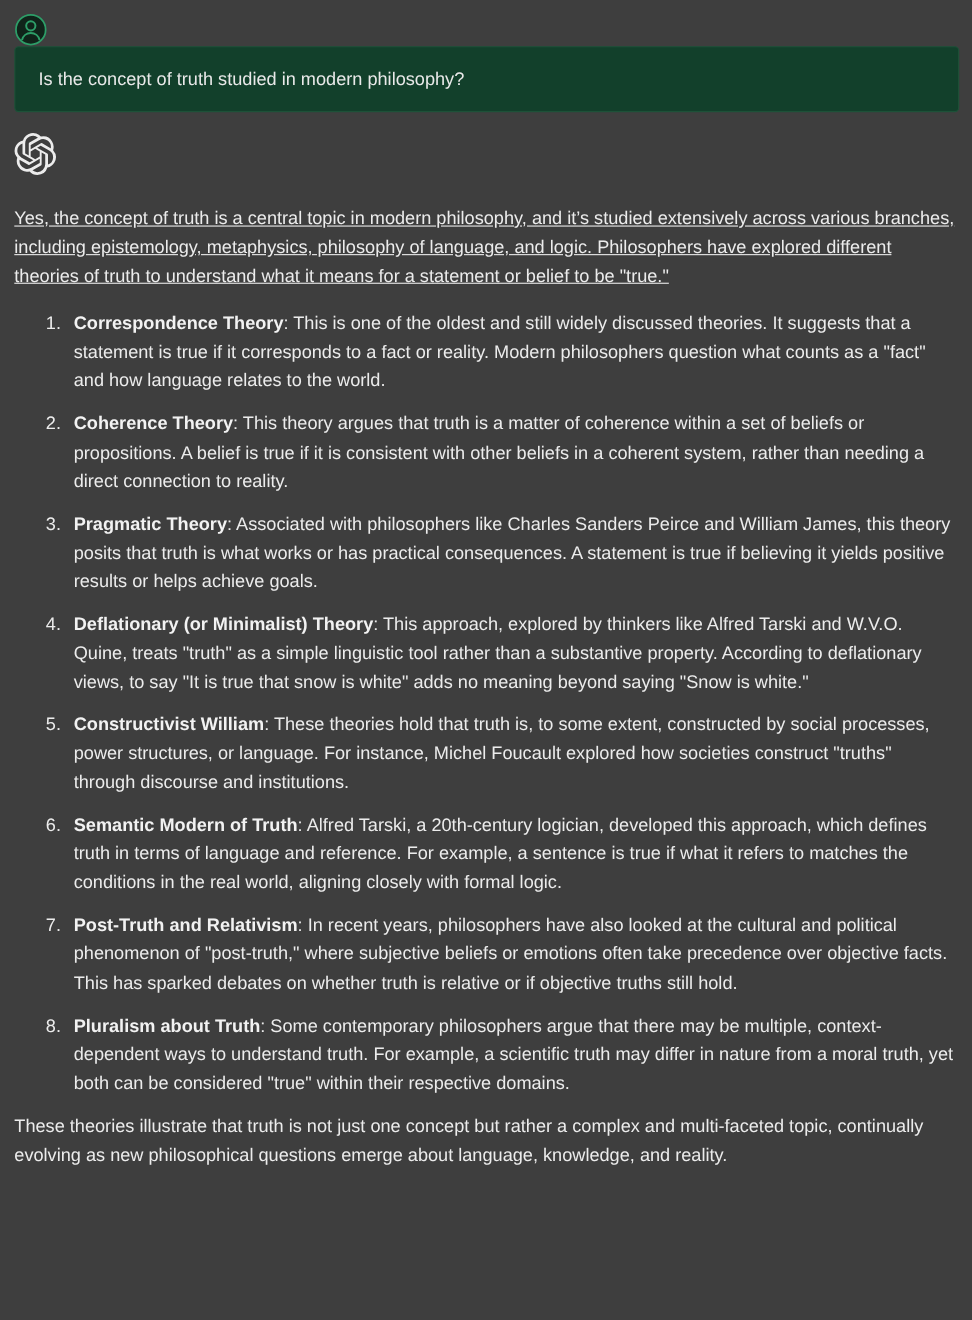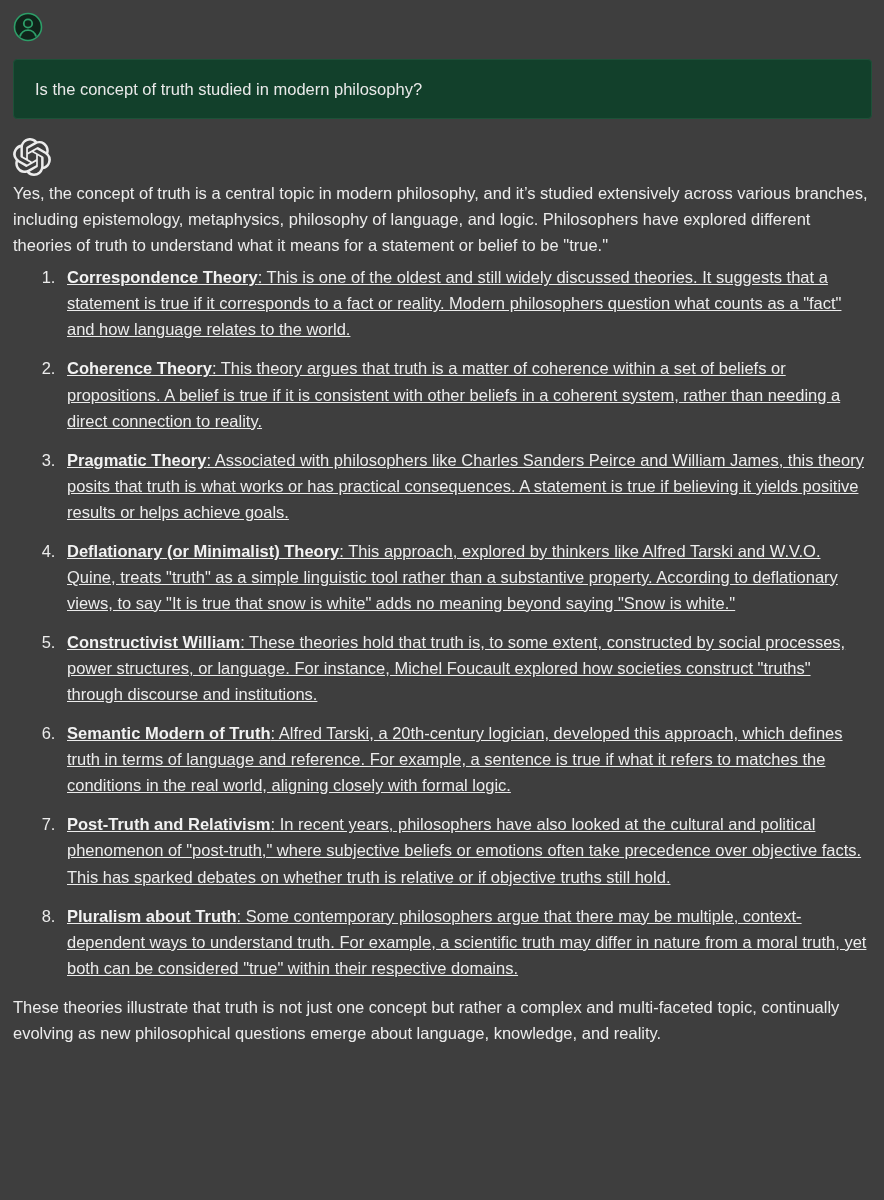--- a/index.html
+++ b/index.html
@@ -10,36 +10,34 @@
     background: #3e3e3e;
     color: #ececec;
     font-family: "Liberation Sans", "DejaVu Sans", sans-serif;
     font-size: 16.5px;
     line-height: 1.58;
   }
   .page { padding: 12px 12px 8px 13px; }
   .avatar { width: 30px; height: 30px; }
   .avatar svg { display: block; }
   .user-bubble {
-    margin-top: 17px;
     background: #12402b;
     border: 1px solid #1d5138;
     border-radius: 4px;
     padding: 16px 21px;
     color: #e9e9e9;
   }
   .assistant-logo { margin-top: 19px; width: 38px; height: 38px; }
   .assistant-logo svg { display: block; }
   .assistant-message { margin-top: 0; padding-right: 2px; }
   .assistant-message p { margin: 12px 0 0 0; }
-  .assistant-message p.first { margin-top: 4px; }
+  .assistant-message p.first { margin-top: 27px; text-decoration: underline; }
   ol.theories {
-    margin: 6px 0 0 0;
+    margin: 17px 0 0 0;
     padding-left: 47px;
-    text-decoration: underline;
   }
   ol.theories li {
     margin-bottom: 13px;
     padding-left: 7px;
   }
   ol.theories li::marker { color: #ececec; }
   .term { font-weight: bold; color: #f2f2f2; }
   .closing { margin-top: 17px; }
 </style>
 </head>

